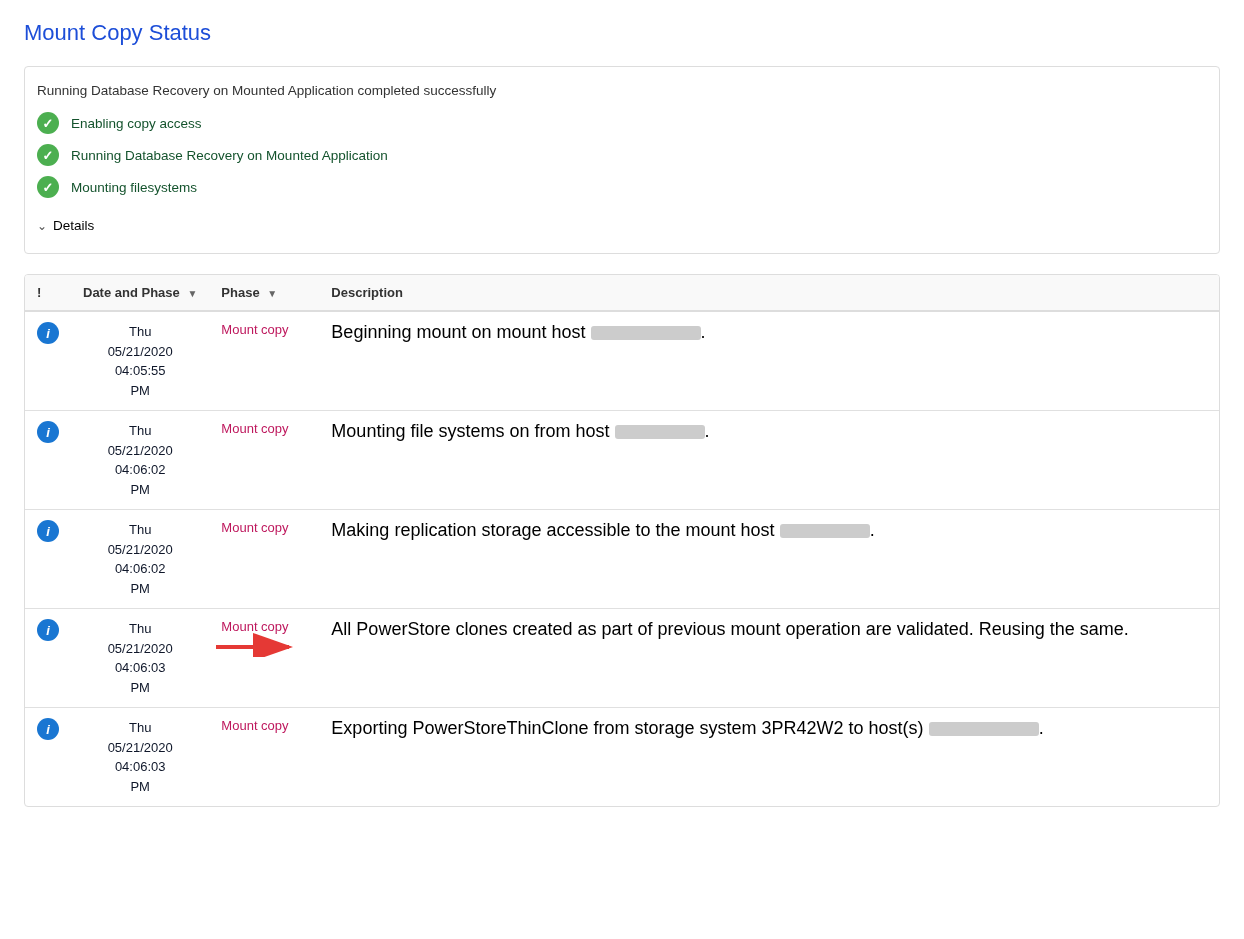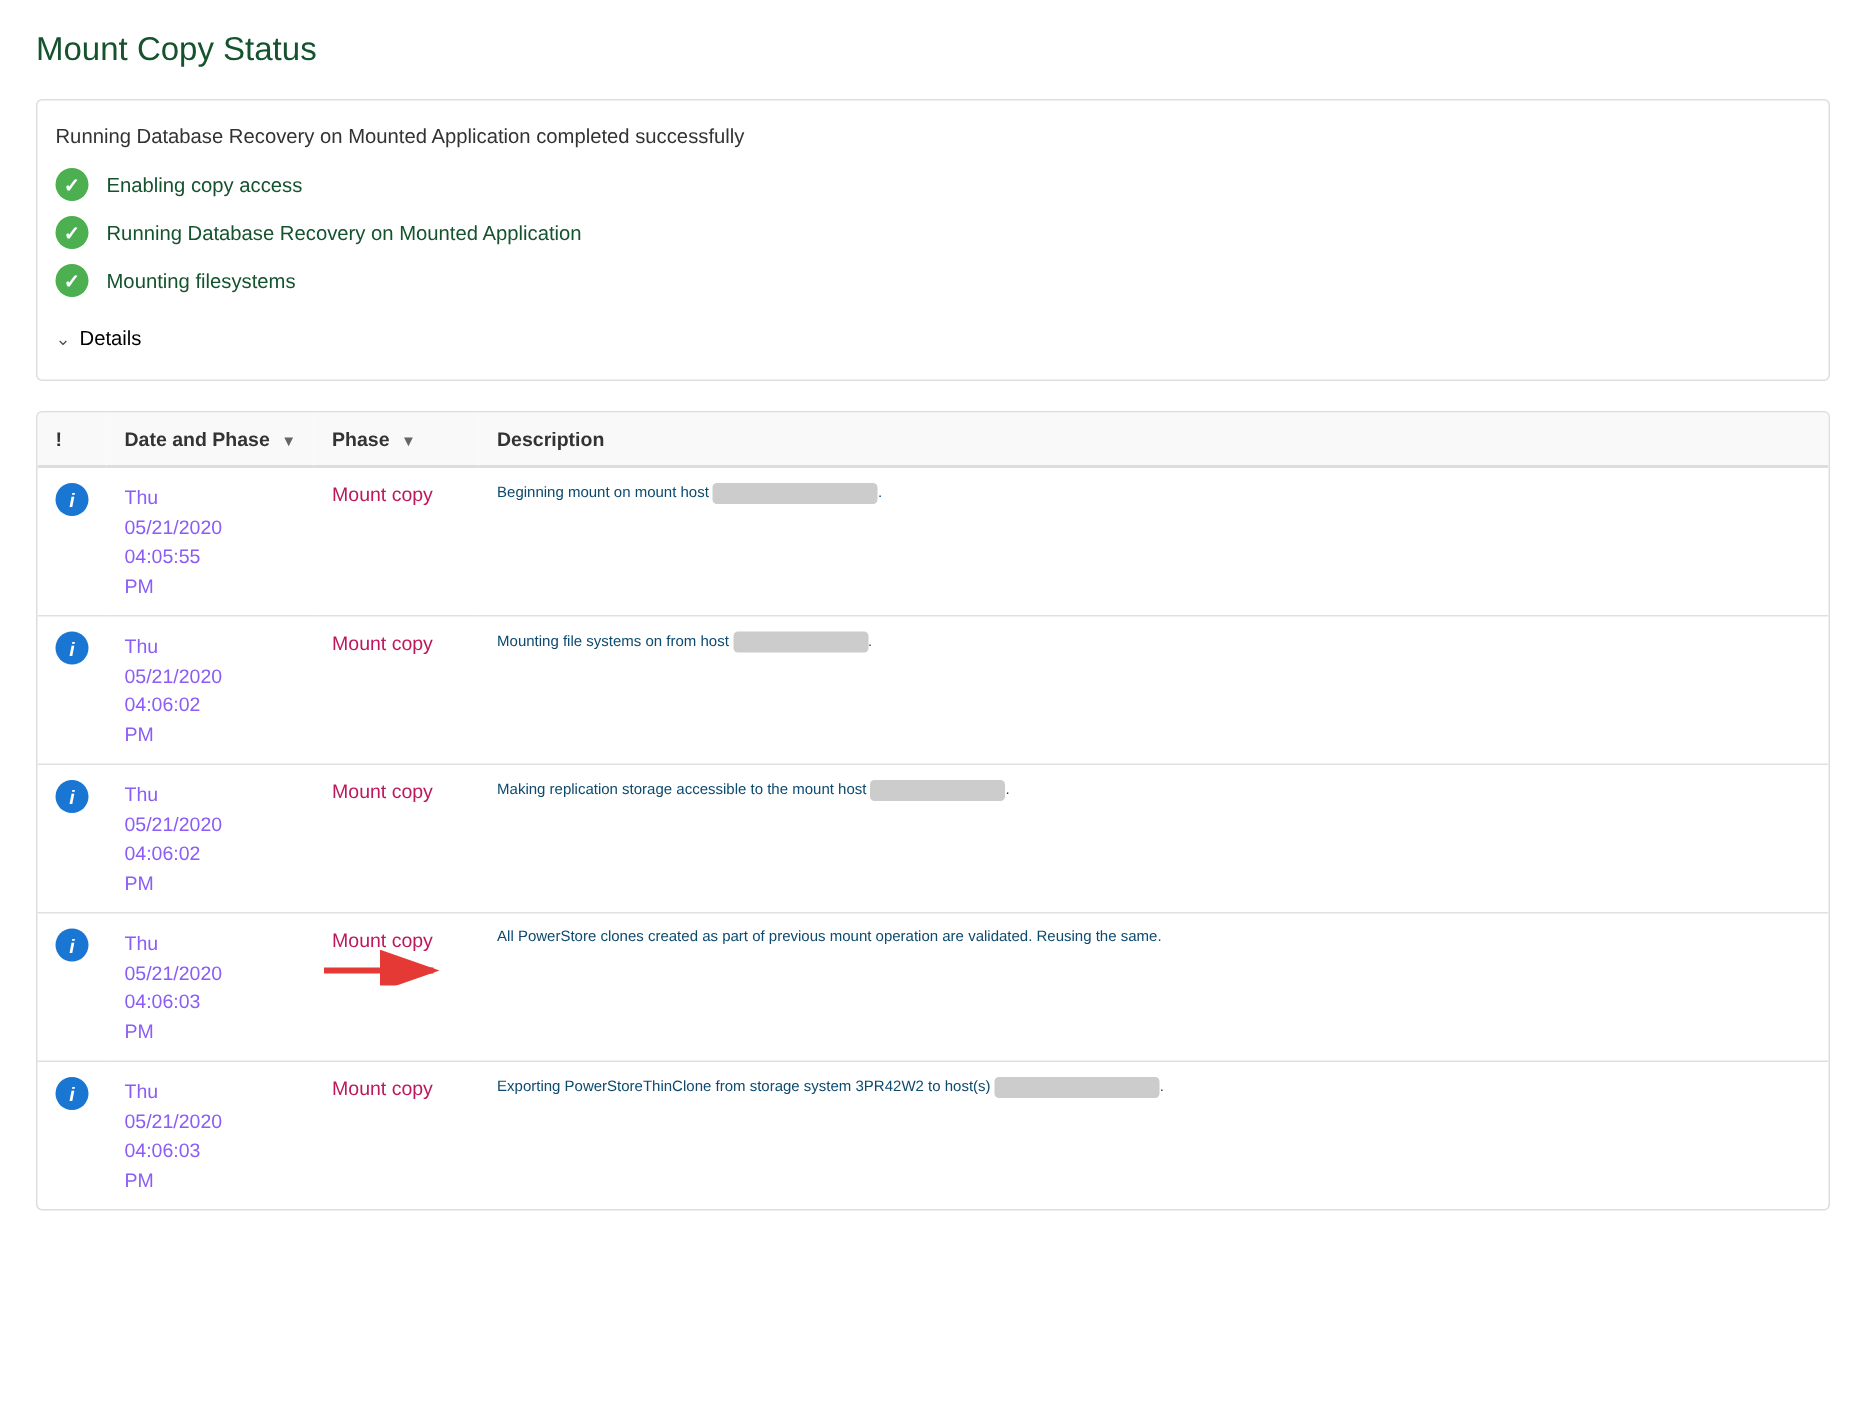--- a/index.html
+++ b/index.html
@@ -9,21 +9,21 @@
       color: #333;
       font-size: 14px;
     }
     .page-container {
       padding: 20px 24px;
       max-width: 1244px;
     }
     .page-title {
       font-size: 22px;
       font-weight: 400;
-      color: #14532d;
+      color: #1d4ed8;
       margin-bottom: 20px;
     }
     .status-section {
       border: 1px solid #ddd;
       border-radius: 4px;
       padding: 16px 12px;
       margin-bottom: 20px;
       background: #fff;
     }
     .status-message {
@@ -123,31 +123,32 @@
       justify-content: center;
       color: #fff;
       font-size: 13px;
       font-weight: bold;
       font-style: italic;
       flex-shrink: 0;
     }
     .date-cell {
       white-space: nowrap;
       font-size: 13px;
-      color: #8b5cf6;
+      color: #0f172a;
       line-height: 1.5;
+      text-align: center;
     }
     .phase-cell {
       white-space: nowrap;
       font-size: 13px;
       color: #be185d;
     }
     .desc-cell {
-      font-size: 10px;
-      color: #0c4a6e;
+      font-size: 18px;
+      color: #000000;
     }
     .redacted {
       display: inline-block;
       background: #ccc;
       border-radius: 3px;
       height: 14px;
       vertical-align: middle;
     }
     .icon-col {
       width: 40px;

